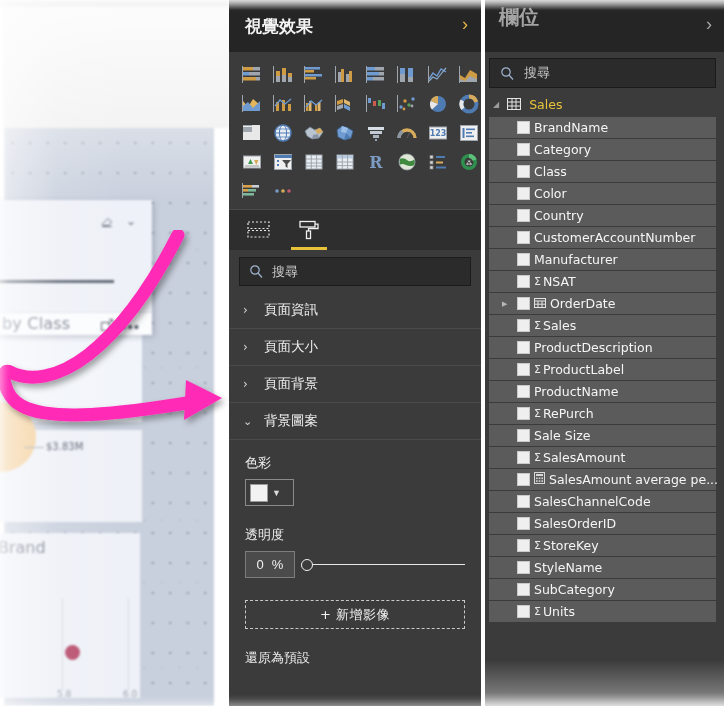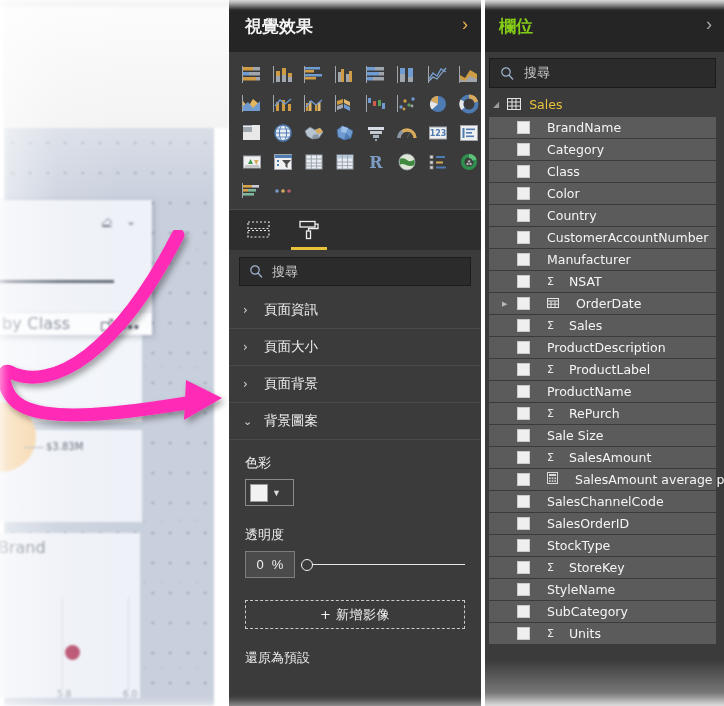--- a/index.html
+++ b/index.html
@@ -233,42 +233,42 @@
     font-family:"DejaVu Sans",sans-serif;
   }
 
   
   #fields-pane {
     position: absolute; left: 485px; top: 0; width: 239px; height: 706px;
     background: #3b3b3b;
   }
   .fld-header { height: 52px; background: #252525; position: relative; }
   .fld-header .title {
-    position: absolute; left: 14px; top: 15px; color: #84cc16;
-    font-size: 17px; font-weight: bold; font-family:"DejaVu Sans",sans-serif;
+    position: absolute; left: 14px; top: 4px; color: #a3a3a3;
+    font-size: 20px; font-weight: bold; font-family:"DejaVu Sans",sans-serif;
   }
   .fld-header .expand {
     position: absolute; right: 12px; top: 14px; color: #a9a9a9; font-size: 18px; font-weight:300;
   }
   .fld-search-wrap { padding: 6px 8px 5px 4px; }
   .fld-search {
     height: 28px; background: #2b2b2b; border: 1px solid #1b1b1b;
     display: flex; align-items: center; gap: 9px; padding-left: 10px;
   }
   .fld-search .ph { color: #c6c6c6; font-size: 13px; font-family:"DejaVu Sans",sans-serif;}
   .table-row {
     height: 22px; display: flex; align-items: center; gap: 8px; padding-left: 8px;
     color: #e8c33a; font-size: 12.5px;
     font-family: "DejaVu Sans", sans-serif;
   }
   .table-row .tri { color: #9b9b9b; font-size: 8px; }
   .fld-list { padding: 2px 8px 0 4px; }
   .fld-item {
     height: 21px; margin-bottom: 1px; background: #5b5b5b;
-    display: flex; align-items: center; gap: 17px;
+    display: flex; align-items: center; gap: 4px;
     padding-left: 28px; color: #f5f5f5; font-size: 12.5px;
     font-family: "DejaVu Sans", sans-serif; white-space: nowrap;
     position: relative;
   }
   .fld-item .chk {
     width: 11px; height: 11px; background: #efefef; border: 1px solid #c9c9c9; flex: none;
   }
   .fld-item .sigma { color: #e9e9e9; font-size: 11px; margin-right: -2px; }
   .fld-item .expander {
     position: absolute; left: 13px; color: #b8b8b8; font-size: 7px;
@@ -866,24 +866,20 @@
         <div class="fld-item">
           <span class="chk"></span>
           <span>SalesChannelCode</span>
         </div>
         <div class="fld-item">
           <span class="chk"></span>
           <span>SalesOrderID</span>
         </div>
         <div class="fld-item">
           <span class="chk"></span>
-          <span>StockType</span>
-        </div>
-        <div class="fld-item">
-          <span class="chk"></span>
           <span class="sigma">Σ</span>
           <span>StoreKey</span>
         </div>
         <div class="fld-item">
           <span class="chk"></span>
           <span>StyleName</span>
         </div>
         <div class="fld-item">
           <span class="chk"></span>
           <span>SubCategory</span>

